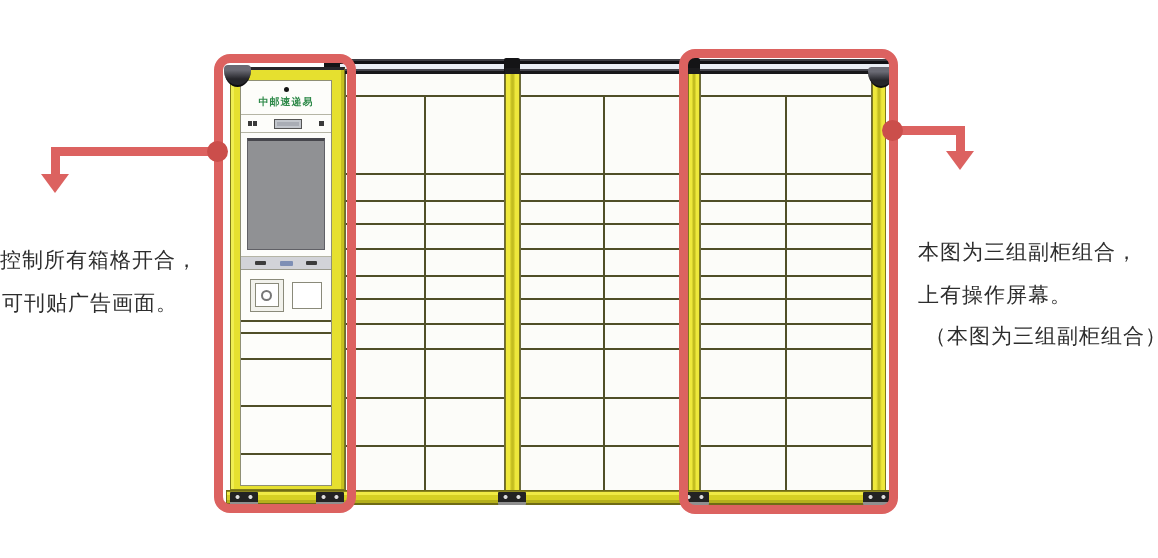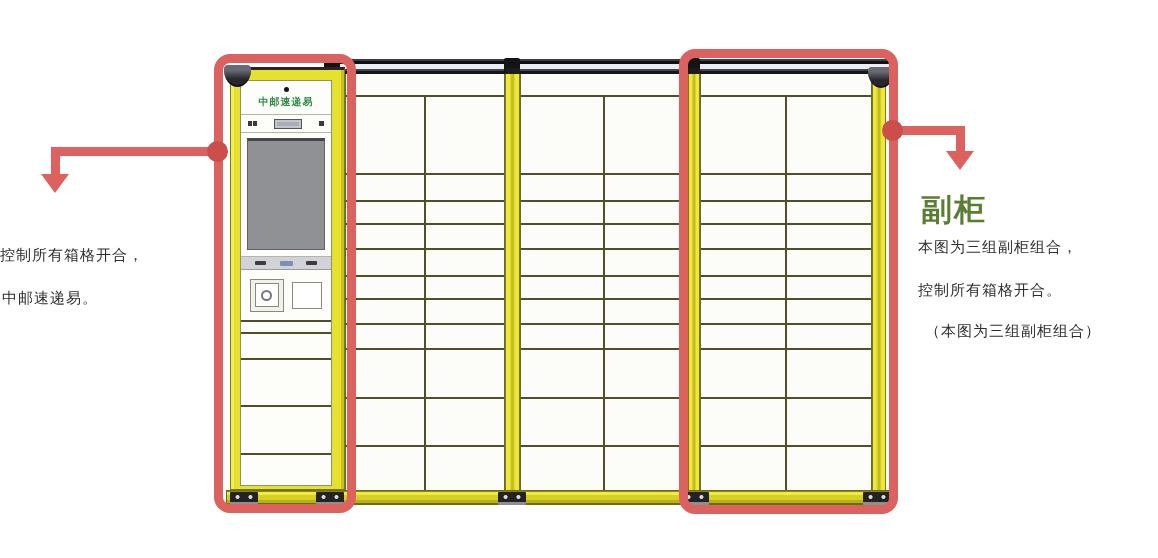--- a/index.html
+++ b/index.html
@@ -9,21 +9,21 @@
     background: #ffffff; overflow: hidden;
     font-family: "Liberation Sans", sans-serif;
   }
 
   
   .anno-title {
     position: absolute; font-weight: bold; font-size: 31px;
     color: var(--label-green, #597d33); letter-spacing: 2px; white-space: nowrap;
   }
   .anno-line {
-    position: absolute; font-size: 15px; color: var(--body-text, #2d2d2d);
+    position: absolute; font-size: 21px; color: var(--body-text, #2d2d2d);
     letter-spacing: 1px; white-space: nowrap;
   }
   .t-main  { left: 2px;   top: 198px; }
   .m-l1    { left: 0px;   top: 246px; }
   .m-l2    { left: 2px;   top: 289px; }
   .t-aux   { left: 921px; top: 189px; }
   .a-l1    { left: 918px; top: 238px; }
   .a-l2    { left: 918px; top: 281px; }
   .a-l3    { left: 925px; top: 322px; }
 
@@ -161,25 +161,24 @@
   }
   .ah-left  { left: 41px;  top: 174px; }
   .ah-right { left: 946px; top: 151px; }
 </style>
 </head>
 <body>
 
 <div class="stage">
 
   <div class="anno-line m-l1">控制所有箱格开合，</div>
-  <div class="anno-line m-l2">中邮速递易。</div>
-
-  <div class="anno-title t-aux">副柜</div>
+  <div class="anno-line m-l2">可刊贴广告画面。</div>
+
   <div class="anno-line a-l1">本图为三组副柜组合，</div>
-  <div class="anno-line a-l2">控制所有箱格开合。</div>
+  <div class="anno-line a-l2">上有操作屏幕。</div>
   <div class="anno-line a-l3">（本图为三组副柜组合）</div>
 
   <div class="cabinet">
 
     <div class="top-bar"></div>
     <i class="bar-clamp bc1"></i>
     <i class="bar-clamp bc2"></i>
     <i class="bar-clamp bc3"></i>
 
     <div class="main-unit">

